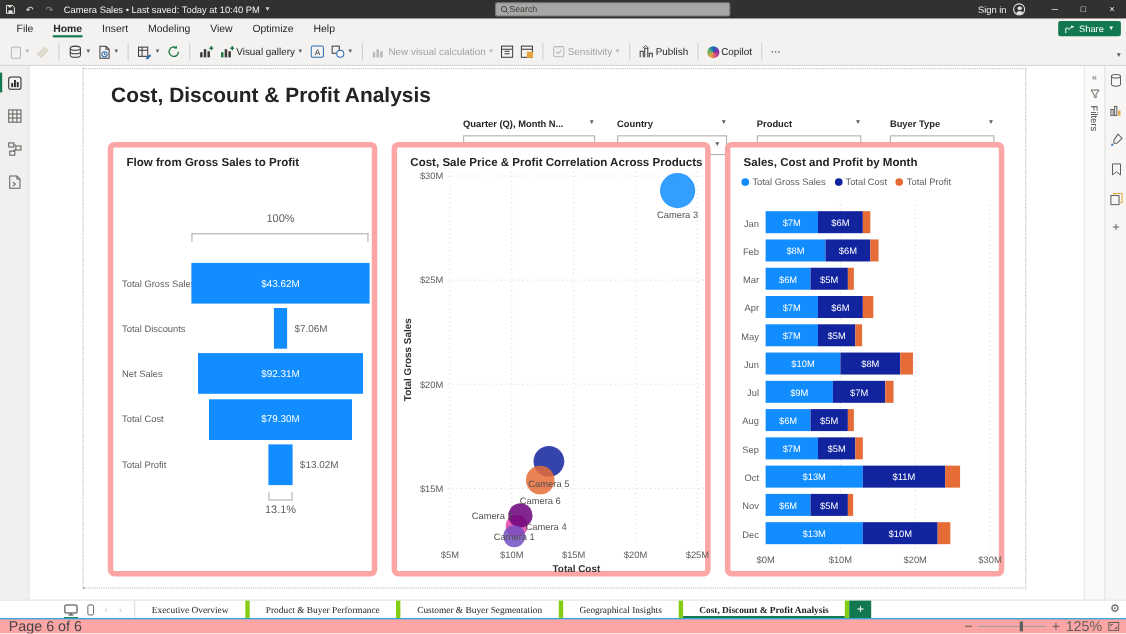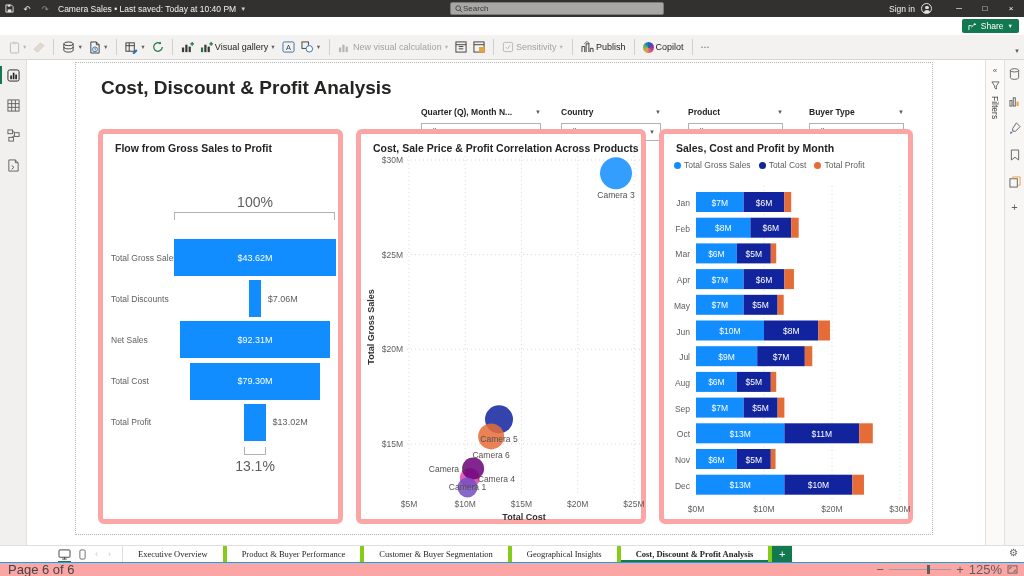--- a/index.html
+++ b/index.html
@@ -79,21 +79,21 @@
   #card-funnel { left:22px; width:245px; }
   #card-scatter { left:280px; width:290px; }
   #card-bars { left:583px; width:254px; }
   .card-title { position:absolute; left:12px; top:8px; font-size:10.5px; font-weight:bold; color:#252423; white-space:nowrap; }
 
   #funnel-body { position:absolute; left:0; top:0; width:245px; height:395px; }
   .f-label { position:absolute; left:8px; height:37px; display:flex; align-items:center; font-size:8.5px; color:#605e5c; white-space:nowrap; }
   .f-bar { position:absolute; height:37px; background:#118DFF; display:flex; align-items:center; justify-content:center; }
   .f-val-in { font-size:9px; color:#fff; }
   .f-val-out { position:absolute; font-size:9px; color:#605e5c; height:37px; display:flex; align-items:center; }
-  .f-annot { position:absolute; font-size:14px; color:#605e5c; text-align:center; }
+  .f-annot { position:absolute; font-size:10px; color:#605e5c; text-align:center; }
   .f-brk-top { position:absolute; border-top:1px solid #b3b1af; border-left:1px solid #b3b1af; border-right:1px solid #b3b1af; height:8px; }
   .f-brk-bot { position:absolute; border-bottom:1px solid #b3b1af; border-left:1px solid #b3b1af; border-right:1px solid #b3b1af; height:8px; }
 
   svg text { font-family:"Liberation Sans", sans-serif; }
   #legend { position:absolute; left:10px; top:26px; display:flex; gap:8px; align-items:center; }
   .lg-item { display:flex; align-items:center; gap:3px; font-size:8.5px; color:#605e5c; white-space:nowrap; }
   .lg-dot { width:7px; height:7px; border-radius:50%; }
 
   
   #tabbar { position:absolute; left:0; top:545px; width:1024px; height:17px; background:#fff;
@@ -144,20 +144,29 @@
     </div>
     <div id="tb-right">
       <span id="signin">Sign in</span>
       <span id="avatar"></span>
       <span class="winbtn">─</span>
       <span class="winbtn">□</span>
       <span class="winbtn">×</span>
     </div>
   </div>
 
+  <div id="ribbontabs">
+      <div class="menu-tab">File</div>
+      <div class="menu-tab active">Home</div>
+      <div class="menu-tab">Insert</div>
+      <div class="menu-tab">Modeling</div>
+      <div class="menu-tab">View</div>
+      <div class="menu-tab">Optimize</div>
+      <div class="menu-tab">Help</div>
+    </div>
   <div id="sharebtn">
     <svg width="9" height="9" viewBox="0 0 10 10">
         <path d="M1 9V4h3" fill="none" stroke="#fff"></path>
         <path d="M4 6C5 3.5 7 2.5 9 2.5" fill="none" stroke="#fff"></path>
         <path d="M6.5 1l2.5 1.5L6.5 4z" fill="#fff"></path>
       </svg>
     <span>Share</span>
     <span class="shr-caret">▼</span>
   </div>
 

